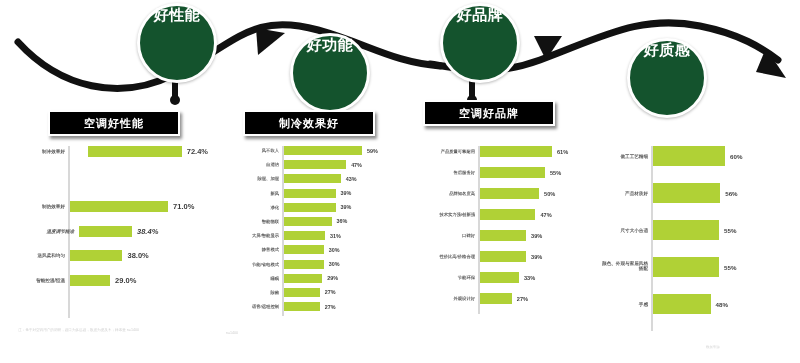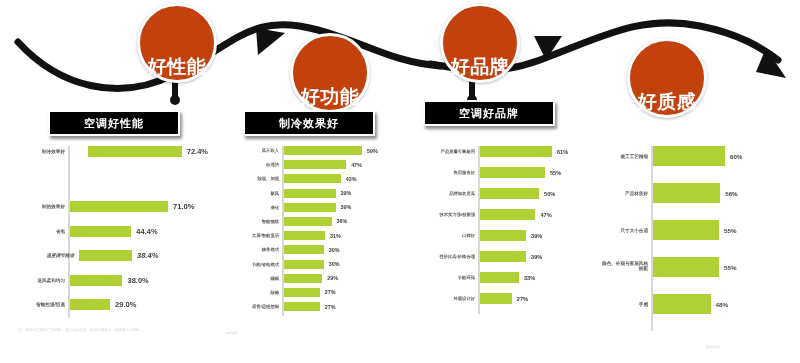--- a/index.html
+++ b/index.html
@@ -9,24 +9,24 @@
     position:relative;
   }
   #stage{position:absolute;left:0;top:0;width:800px;height:363px;}
 
   
   #flow{position:absolute;left:0;top:0;width:800px;height:100px;}
   .flow-svg{position:absolute;left:0;top:0;}
 
   .bubble{
     position:absolute;width:74px;height:74px;border-radius:50%;
-    background:#c2410c;border:3px solid #ffffff;
+    background:#14532d;border:3px solid #ffffff;
     box-shadow:0 1px 3px rgba(0,0,0,.28);
-    display:flex;align-items:flex-end;justify-content:center;
-    color:#ffffff;font-size:19px;font-weight:bold;letter-spacing:.5px;
+    display:flex;align-items:flex-start;justify-content:center;
+    color:#ffffff;font-size:15px;font-weight:bold;letter-spacing:.5px;
     z-index:4;
   }
 
   
   .hdr{
     position:absolute;height:22px;width:128px;
     background:#000000;border:2px solid #ffffff;
     box-shadow:2px 3px 3px rgba(0,0,0,.45);
     display:flex;align-items:center;justify-content:center;
     color:#ffffff;font-size:11px;font-weight:bold;letter-spacing:1px;
@@ -105,25 +105,20 @@
       <div class="row" style="height: 11px; margin-bottom: 13.5px; margin-left: 2px; padding-left: 18px;">
         <div class="lab" style="font-size: 4.6px;">制冷效果好</div>
         <div class="bar" style="width: 100px;"></div>
         <div class="val" style="font-size: 7.5px;">72.4%</div>
       </div>
       <div class="row" style="height: 11px; margin-bottom: 13.5px; margin-left: 2px; margin-top: 44px;">
         <div class="lab" style="font-size: 4.6px;">制热效果好</div>
         <div class="bar" style="width: 98.0663px;"></div>
         <div class="val" style="font-size: 7.5px;">71.0%</div>
       </div>
-      <div class="row" style="height: 11px; margin-bottom: 13.5px; margin-left: 2px;">
-        <div class="lab" style="font-size: 4.6px;">省电</div>
-        <div class="bar" style="width: 61.326px;"></div>
-        <div class="val" style="font-size: 7.5px;">44.4%</div>
-      </div>
       <div class="row" style="height: 11px; margin-bottom: 13.5px; margin-left: 11px; font-style: italic;">
         <div class="lab" style="font-size: 4.6px;">温度调节精准</div>
         <div class="bar" style="width: 53.0387px;"></div>
         <div class="val" style="font-size: 7.5px;">38.4%</div>
       </div>
       <div class="row" style="height: 11px; margin-bottom: 13.5px; margin-left: 2px;">
         <div class="lab" style="font-size: 4.6px;">送风柔和均匀</div>
         <div class="bar" style="width: 52.4862px;"></div>
         <div class="val" style="font-size: 7.5px;">38.0%</div>
       </div>

